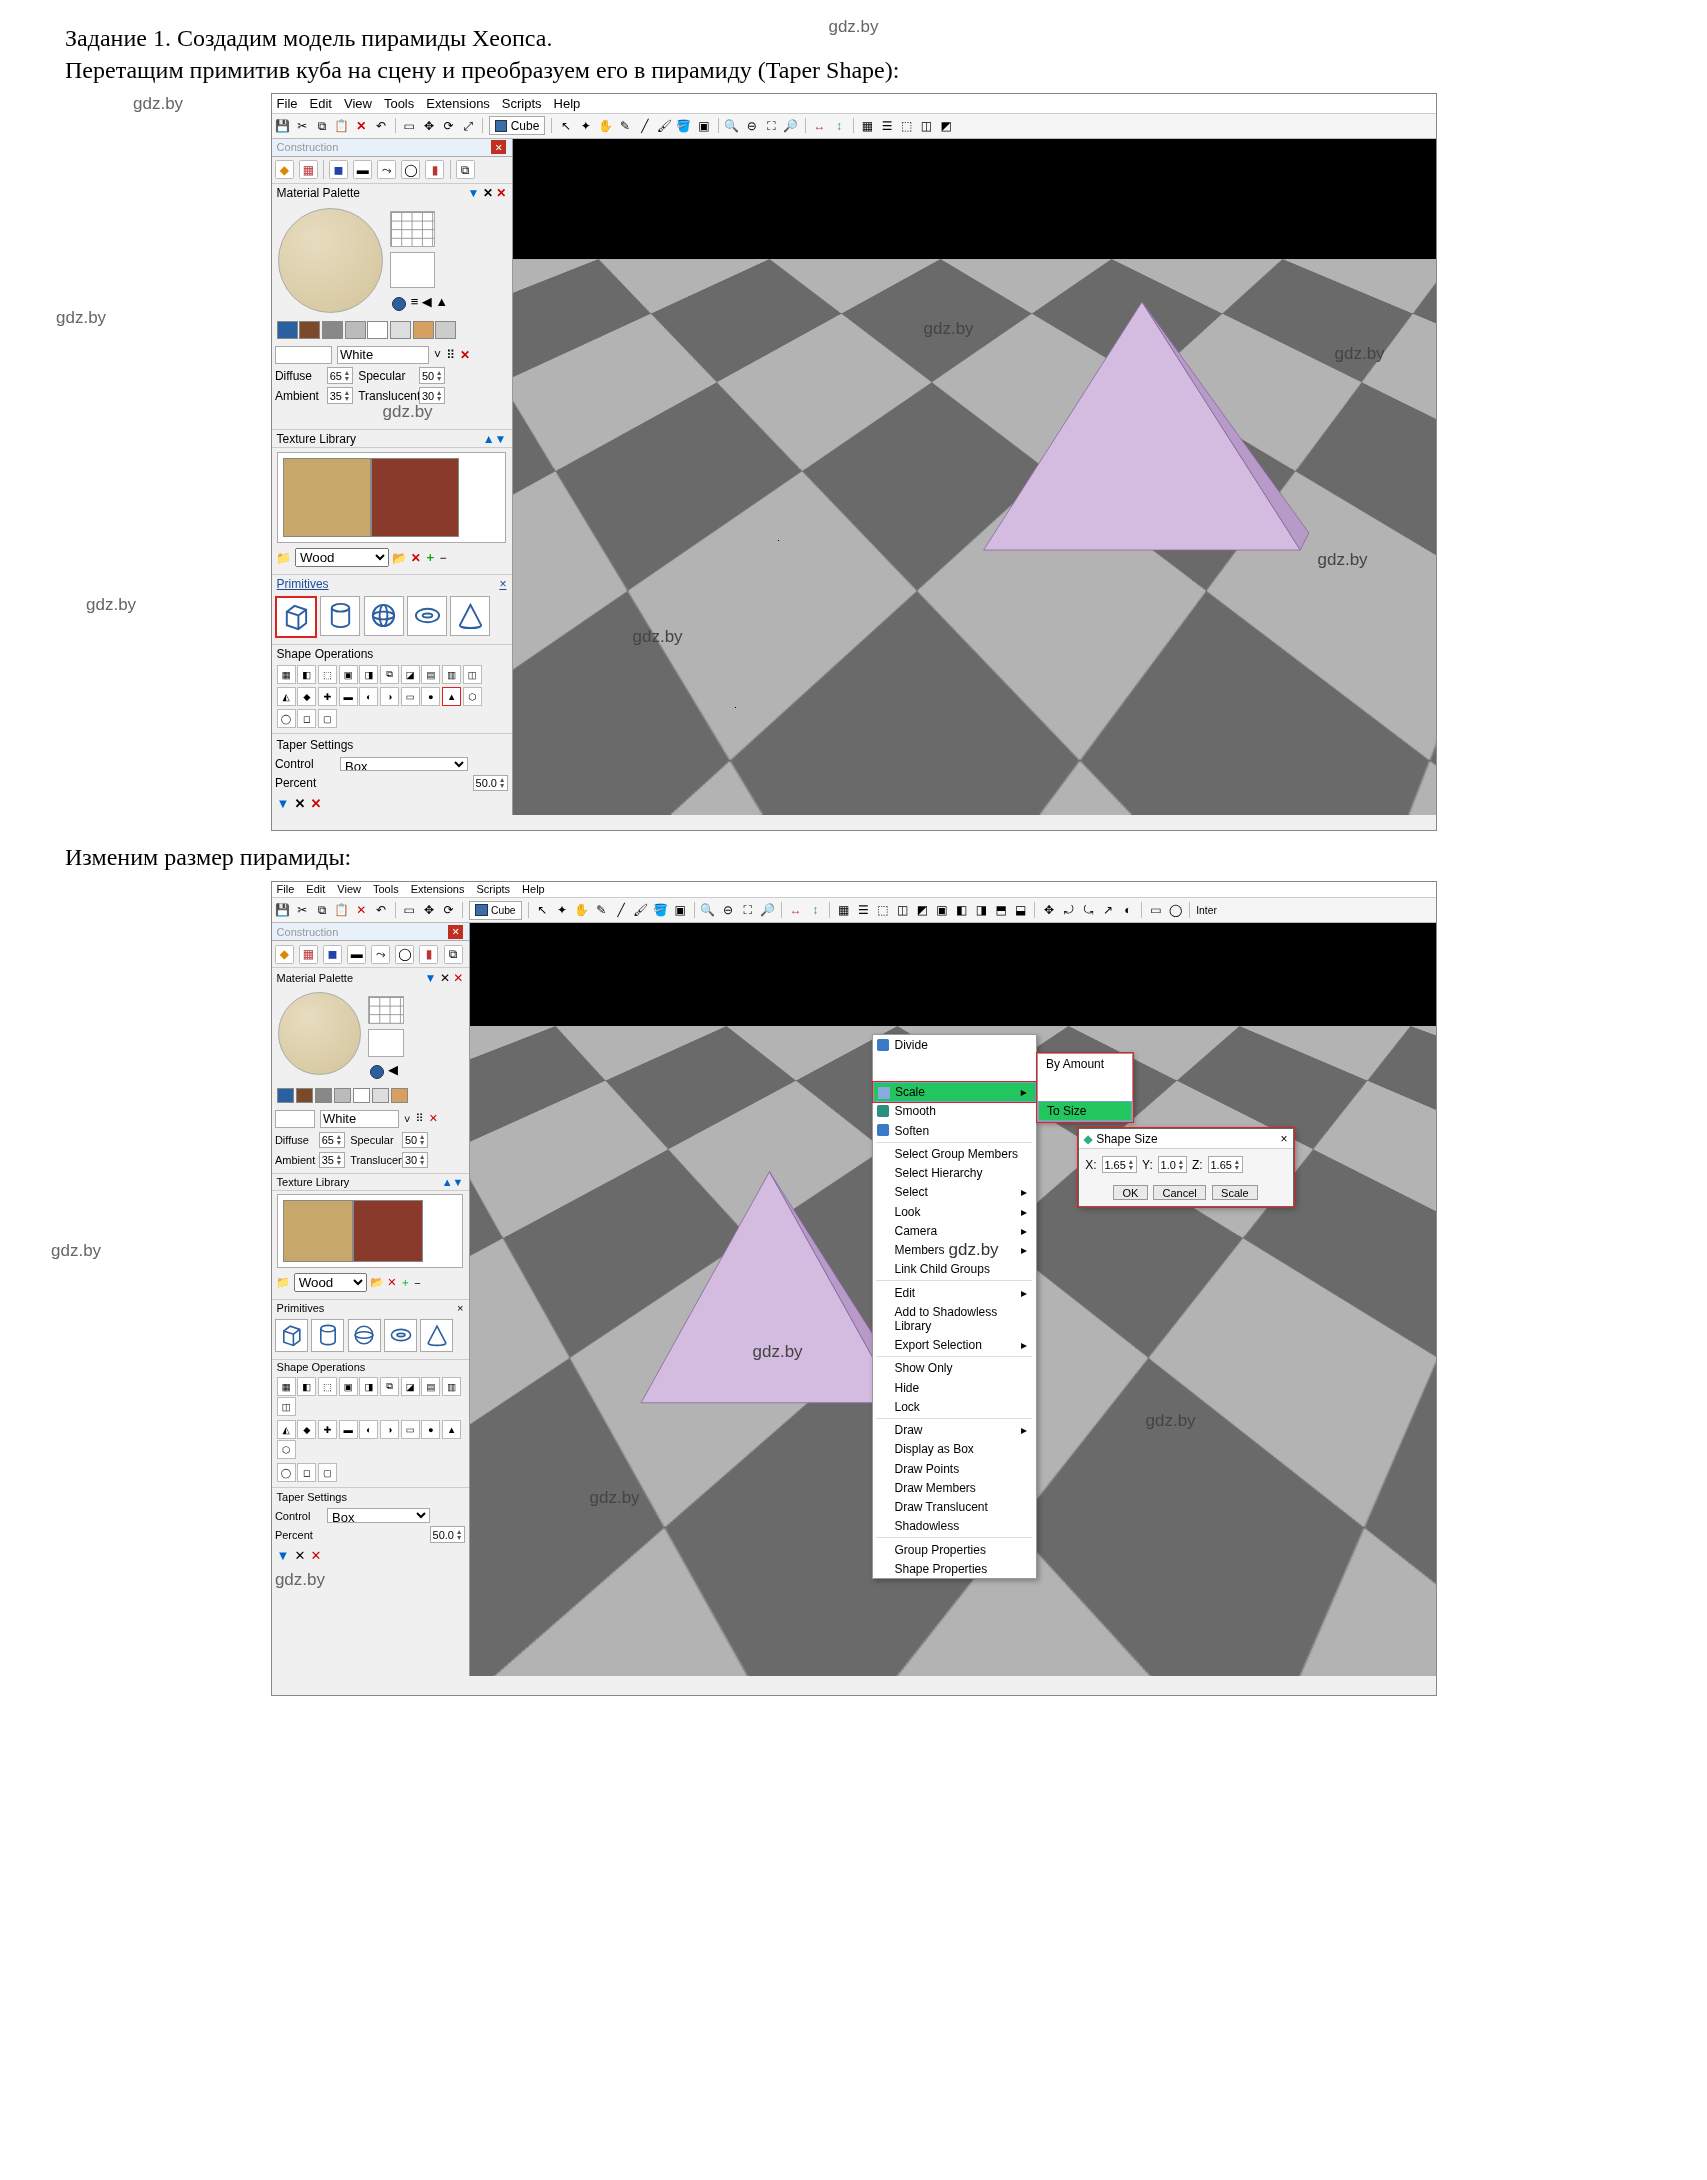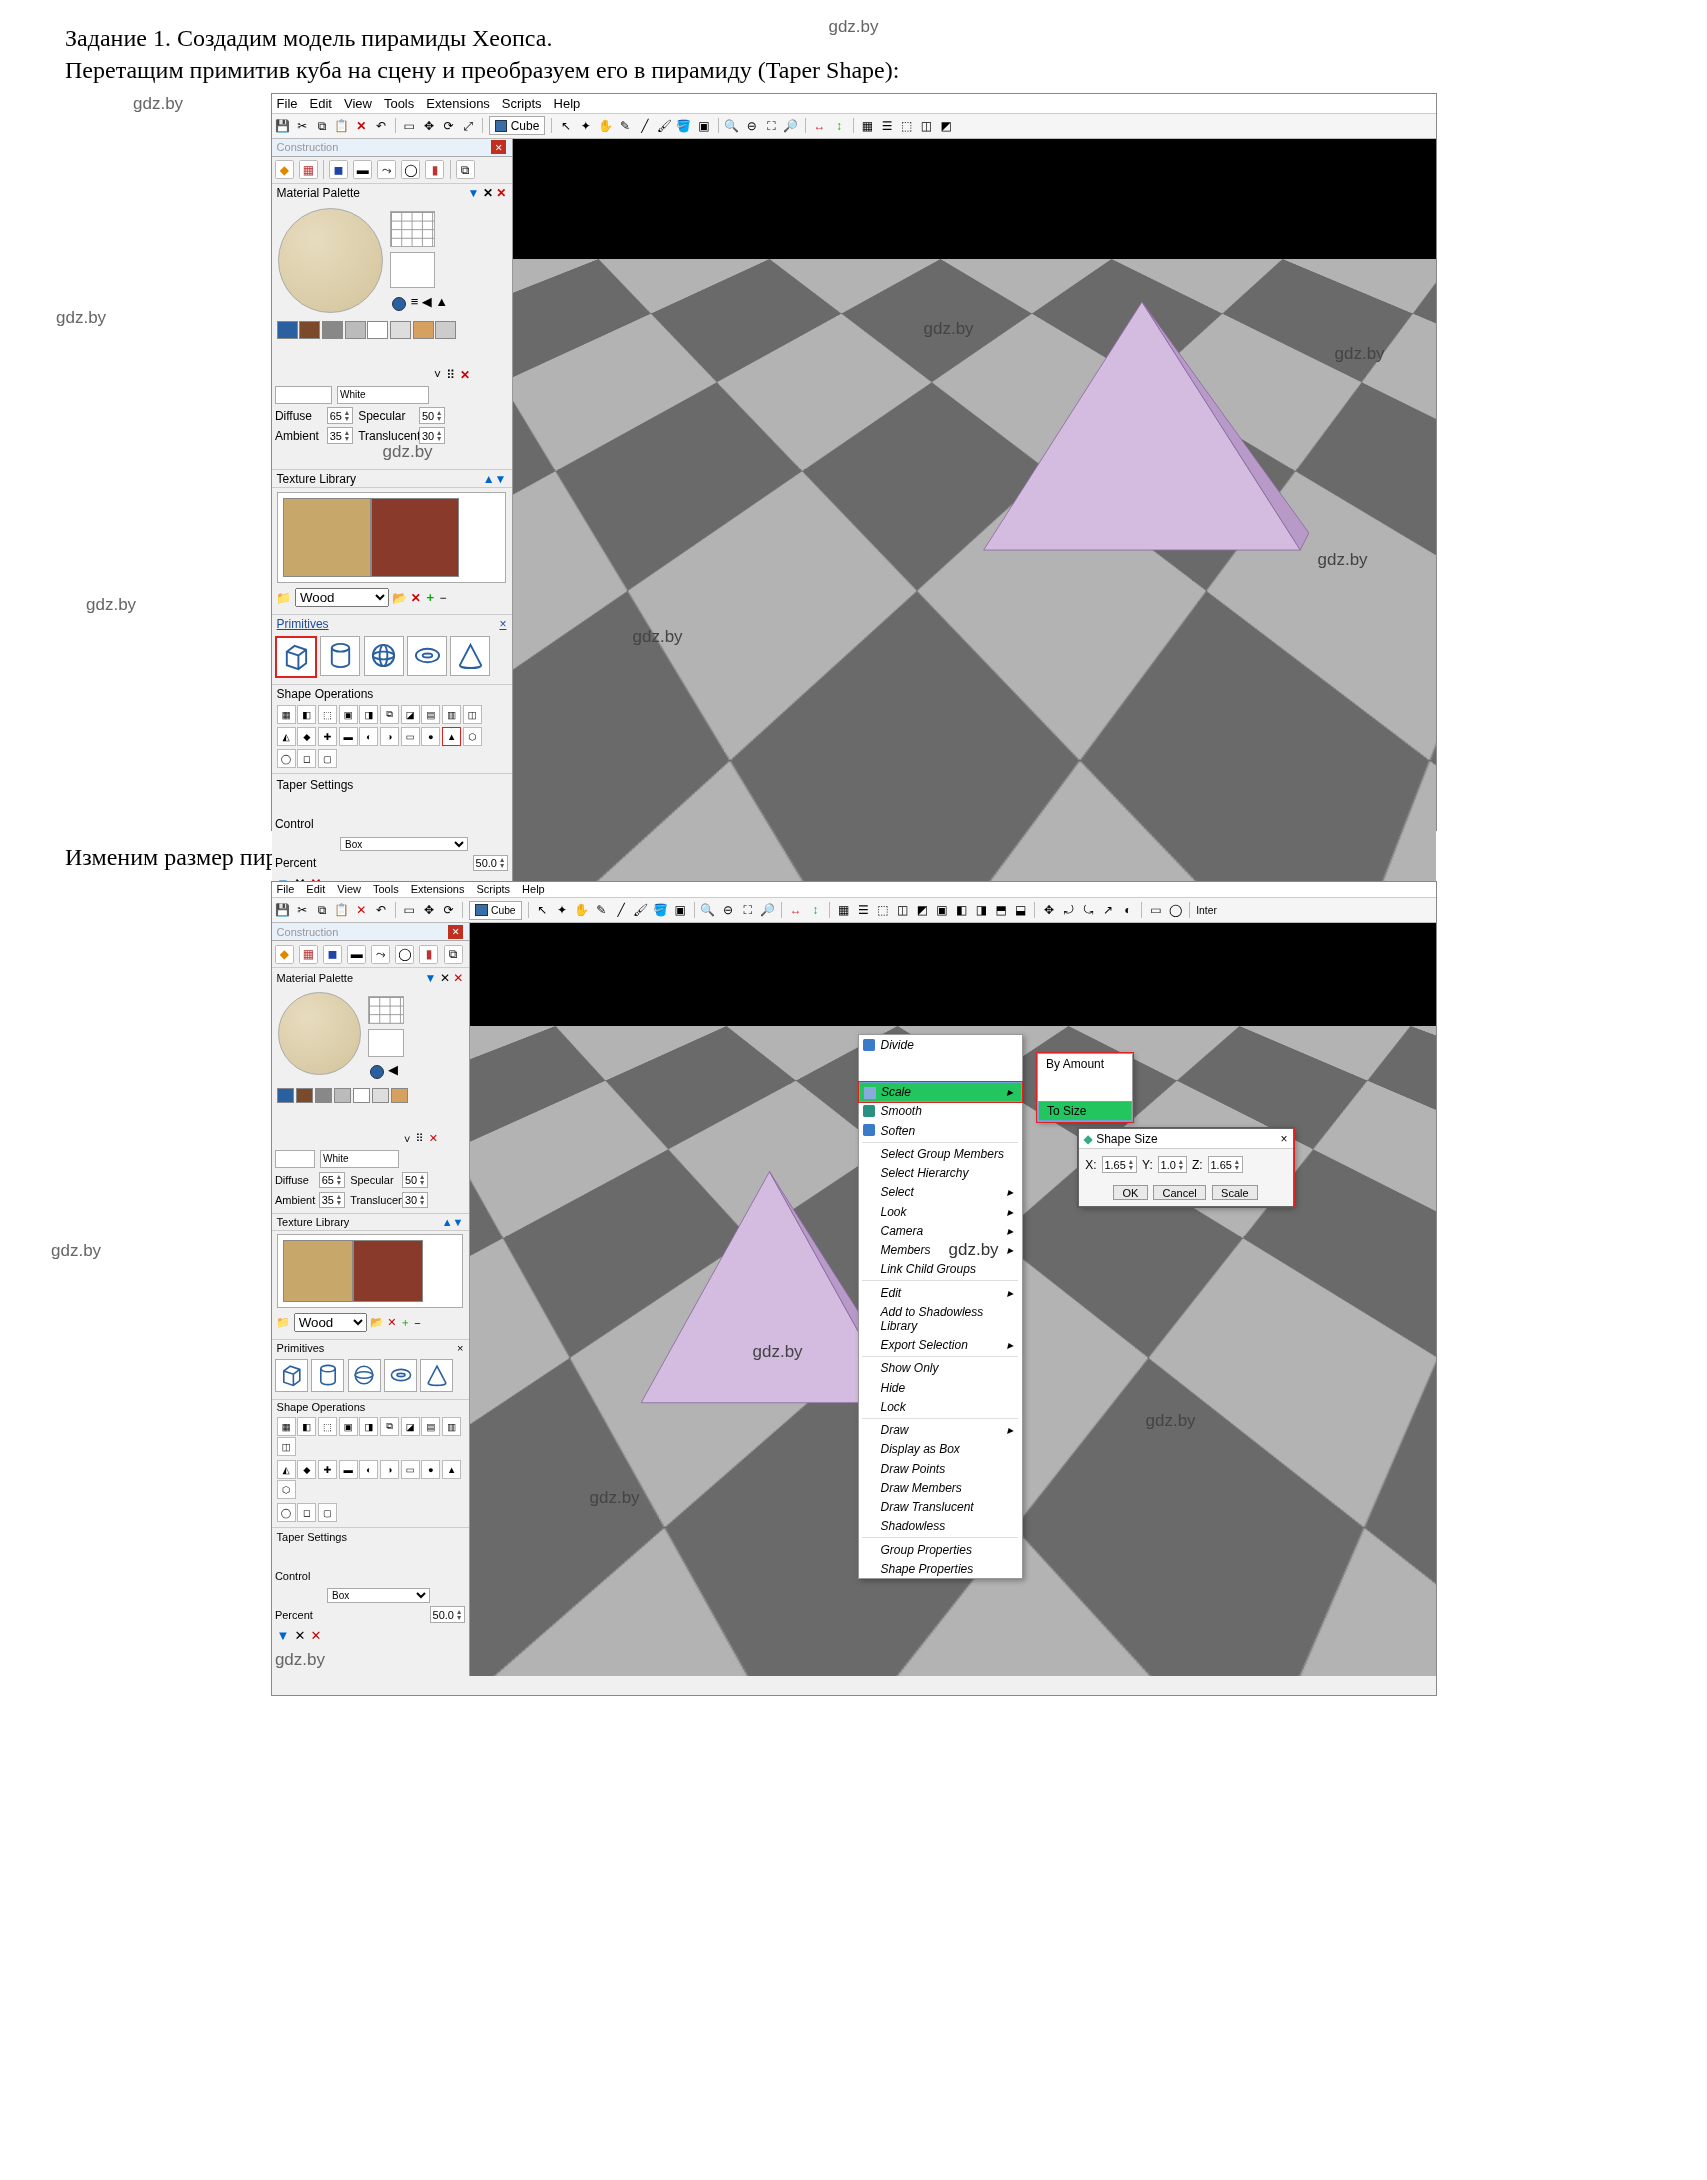--- a/index.html
+++ b/index.html
@@ -150,23 +150,22 @@
     display:flex; gap:1.7px; padding:1.7px 5.1px;
     margin:3.4px 0;
   }
   .sw { width:19px; height:15.4px; border:0.9px solid #888; }
   .form-row {
     display:flex; gap:5.1px; padding:1.7px 3.4px;
     align-items:center;
     font-size: 12px;
   }
   .form-row input.txt, .form-row .sel {
-    border:0.9px solid #aaa; background:#fff; font-size:10px;
+    border:0.9px solid #aaa; background:#fff; font-size:13px;
     height:14.6px;
-    margin-top:40px;
   }
   .spin {
     display:inline-flex; align-items:center;
     border:0.9px solid #aaa; background:#fff; padding:0 1.7px;
     height:14.6px; font-size:11px;
   }
   .spin .arrows { font-size:6.8px; line-height:6px; margin-left:1.7px; color:#555; }
   .lib-head {
     display:flex; justify-content:space-between; align-items:center;
     padding:1.7px 5.1px;
@@ -803,21 +802,21 @@
       <div class="watermark" style="position:relative;left:3.4px;top:3.4px;">gdz.by</div>
     </div>
 
     <div class="viewport" style="min-height:753px;">
       <div class="floor" style="top:103px;"></div>
       <svg style="position:absolute; left:154px; top:240px;" width="291" height="257" viewBox="0 0 340 300">
         <polygon points="170,10 20,280 320,280" fill="#d4bce0" stroke="#8a6aa0"></polygon>
         <polygon points="170,10 320,280 330,262" fill="#b89ac8" stroke="#8a6aa0"></polygon>
       </svg>
 
-      <div class="ctx-menu" style="left:388px; top:111px;font-style:italic;">
+      <div class="ctx-menu" style="left:402px; top:111px;">
         <div class="ctx-item">
               <span class="ctx-ico blue"></span>
               <span>Divide</span>
             </div>
         <div class="ctx-item hl" style="outline:1.7px solid #d22;outline-offset:-0.9px;">
               <span class="ctx-ico" style="background:#8ad;"></span>
               <span>Scale</span>
               <span>▸</span>
             </div>
         <div class="ctx-item">

